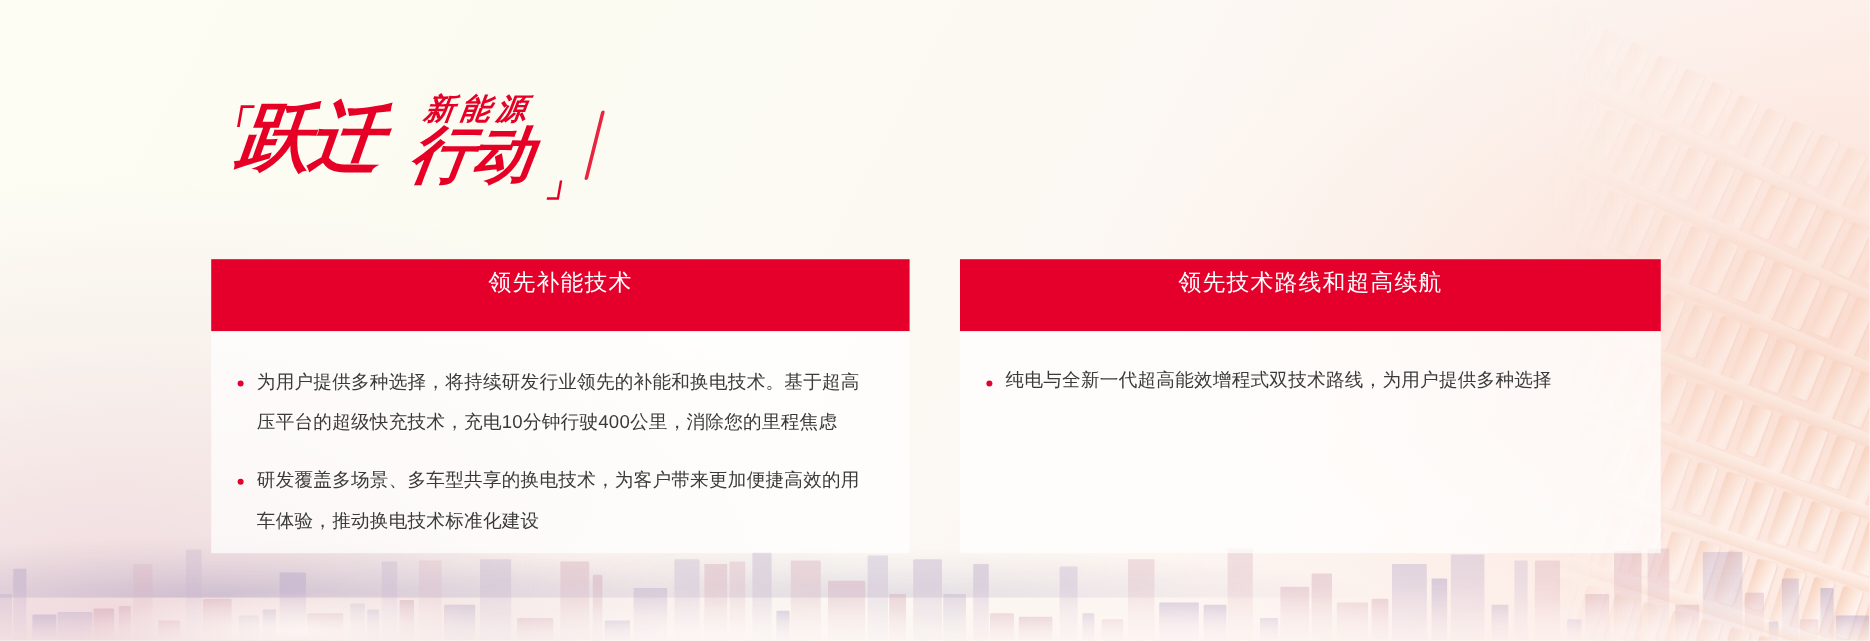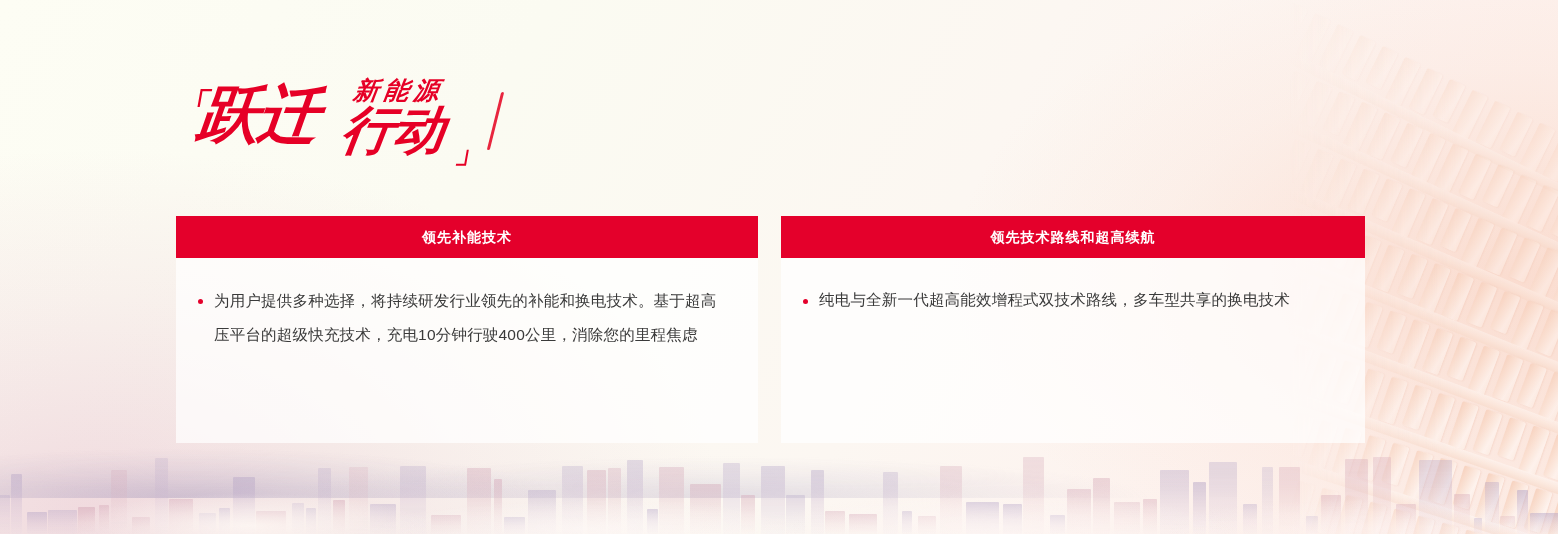--- a/index.html
+++ b/index.html
@@ -102,24 +102,24 @@
     width:3px;height:58px;background:#E8253E;margin:0 34px 0 8px;
     transform:skewX(-14deg);border-radius:2px;
   }
   .subject{
     font-size:30px;font-weight:700;color:#E8253E;letter-spacing:2px;white-space:nowrap;
   }
 
   
   .card{position:absolute;top:216px;}
   .card.left{left:176px;width:582px;}
-  .card.right{left:781px;width:584px;}
+  .card.right{left:800px;width:584px;}
   .card-head{
-    background:#E4002B;color:#fff;height:42px;line-height:42px;text-align:center;
-    font-size:14px;font-weight:700;letter-spacing:1px;
+    background:#E4002B;color:#fff;height:60px;line-height:42px;text-align:center;
+    font-size:19px;font-weight:400;letter-spacing:1px;
   }
   .card-body{
     background:rgba(255,255,255,0.72);
     padding:26px 26px 26px 18px;
     box-sizing:border-box;
   }
   .card.left .card-body{height:185px;}
   .card.right .card-body{height:185px;}
   ul.bullets{margin:0;padding:0;list-style:none;}
   ul.bullets li{
@@ -356,29 +356,33 @@
   </div>
 
   <div class="card left">
     <div class="card-head">领先补能技术</div>
     <div class="card-body">
       <ul class="bullets">
         <li>
           <span class="dot"></span>
           <span class="txt">为用户提供多种选择，将持续研发行业领先的补能和换电技术。基于超高压平台的超级快充技术，充电10分钟行驶400公里，消除您的里程焦虑</span>
         </li>
+        <li>
+          <span class="dot"></span>
+          <span class="txt">研发覆盖多场景、多车型共享的换电技术，为客户带来更加便捷高效的用车体验，推动换电技术标准化建设</span>
+        </li>
       </ul>
     </div>
   </div>
 
   <div class="card right">
     <div class="card-head">领先技术路线和超高续航</div>
     <div class="card-body">
       <ul class="bullets">
         <li>
           <span class="dot"></span>
-          <span class="txt">纯电与全新一代超高能效增程式双技术路线，多车型共享的换电技术</span>
+          <span class="txt">纯电与全新一代超高能效增程式双技术路线，为用户提供多种选择</span>
         </li>
       </ul>
     </div>
   </div>
 
 </div>
 
 </body></html>

